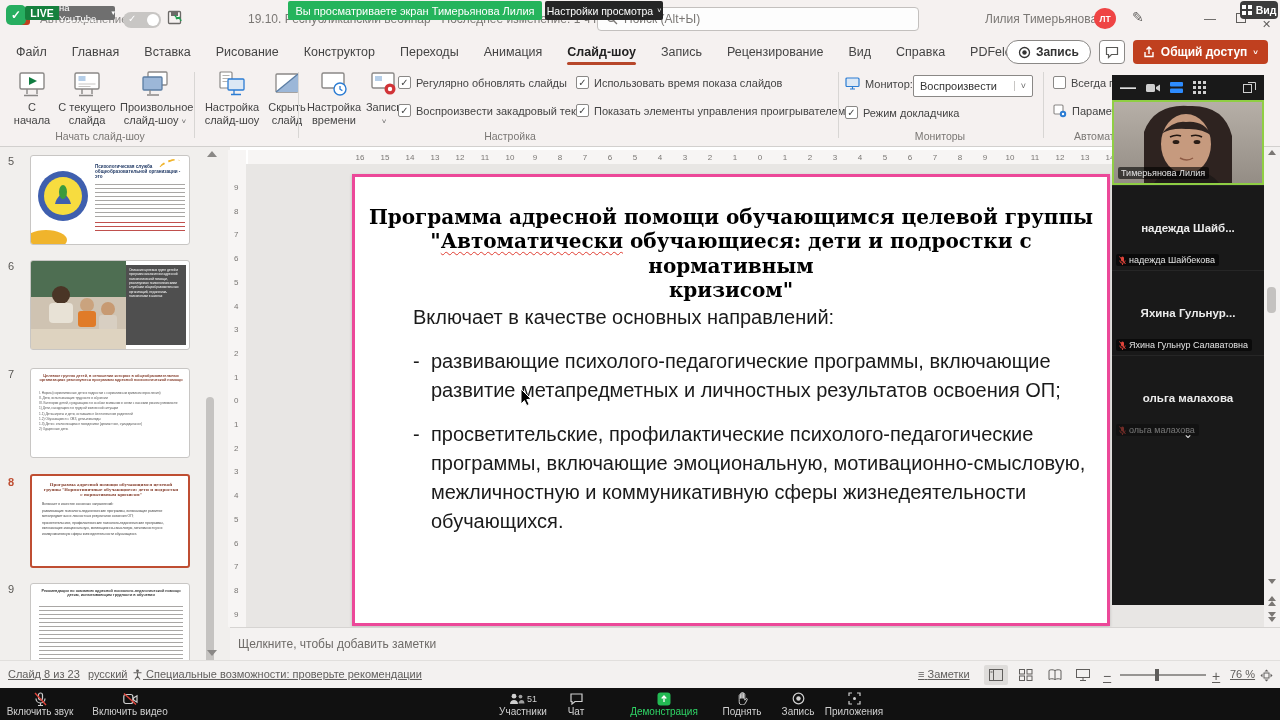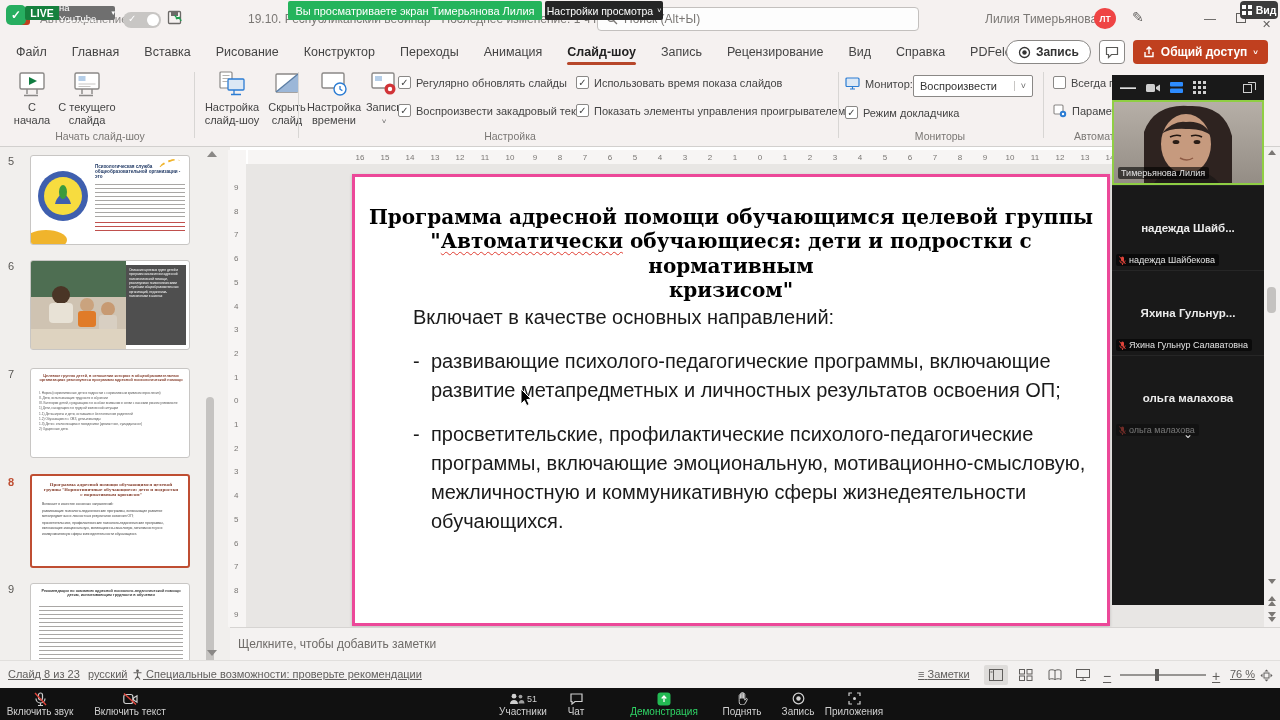--- a/index.html
+++ b/index.html
@@ -186,20 +186,28 @@
     <div>С начала</div>
   </div>
   <div class="rbtn" style="left:56px;width:62px">
     <svg width="30" height="28" viewBox="0 0 28 28">
         <rect x="2" y="3" width="24" height="16" rx="1.5" fill="#fff" stroke="#8a8886" stroke-width="1.4"></rect>
         <path d="M9 19v5M6 25.5h14M19 19v5" stroke="#8a8886" stroke-width="1.4" fill="none"></path>
         <rect x="5.5" y="6" width="7" height="5" fill="#b5cee8"></rect>
         <path d="M5.5 14h17M5.5 16.5h12" stroke="#c8c6c4" stroke-width="1.2"></path>
       </svg>
     <div>С текущего слайда</div>
+  </div>
+  <div class="rbtn" style="left:120px;width:70px">
+    <svg width="30" height="28" viewBox="0 0 28 28">
+        <rect x="7" y="2" width="19" height="13" rx="1" fill="#fff" stroke="#8a8886" stroke-width="1.3"></rect>
+        <rect x="2" y="7" width="19" height="13" rx="1" fill="#9cb7d8" stroke="#5b7da3" stroke-width="1.3"></rect>
+        <path d="M9 20v4M6 25h12" stroke="#8a8886" stroke-width="1.3" fill="none"></path>
+      </svg>
+    <div><span>Произвольное слайд-шоу</span> <span style="font-size:8px;color:#666">˅</span></div>
   </div>
   <div class="rdiv" style="left:194px"></div>
   <div class="rbtn" style="left:200px;width:64px">
     <svg width="30" height="28" viewBox="0 0 28 28">
         <rect x="2" y="2" width="12" height="16" rx="1" fill="#fff" stroke="#8a8886" stroke-width="1.2"></rect>
         <path d="M4.5 5.5h7M4.5 8.5h7M4.5 11.5h5" stroke="#b5b3b1" stroke-width="1.2"></path>
         <rect x="10" y="9" width="16" height="11" rx="1" fill="#dce8f5" stroke="#2b7cd3" stroke-width="1.3"></rect>
         <path d="M16 20v4M13 24.5h10" stroke="#2b7cd3" stroke-width="1.3" fill="none"></path>
       </svg>
     <div>Настройка слайд-шоу</div>
@@ -613,21 +621,21 @@
   </div>
 
   <div class="zitem" style="left:92px;width:76px">
     <div class="ic">
         <svg width="15" height="12" viewBox="0 0 15 12">
           <rect x="0.8" y="1.5" width="9" height="9" rx="2" fill="none" stroke="#cfcfcf" stroke-width="1.2"></rect>
           <path d="M10.5 5L14 2.8v6.4L10.5 7z" fill="none" stroke="#cfcfcf" stroke-width="1.2"></path>
           <line x1="1" y1="0.5" x2="13" y2="11.5" stroke="#e0443a" stroke-width="1.4"></line>
         </svg>
       </div>
-    <div>Включить текст</div>
+    <div>Включить видео</div>
   </div>
 
   <div class="zitem" style="left:488px;width:70px">
     <div class="ic">
       <svg width="16" height="12" viewBox="0 0 16 12">
           <circle cx="5" cy="3.2" r="2.4" fill="#cfcfcf"></circle>
           <path d="M1 11c0-2.6 1.8-4 4-4s4 1.4 4 4z" fill="#cfcfcf"></path>
           <circle cx="11.5" cy="3.6" r="1.9" fill="#9f9f9f"></circle>
           <path d="M9.5 10.5c.2-2.2 1.5-3.4 3.2-3.4 1.4 0 2.6 1 2.8 3.4z" fill="#9f9f9f"></path>
         </svg>

